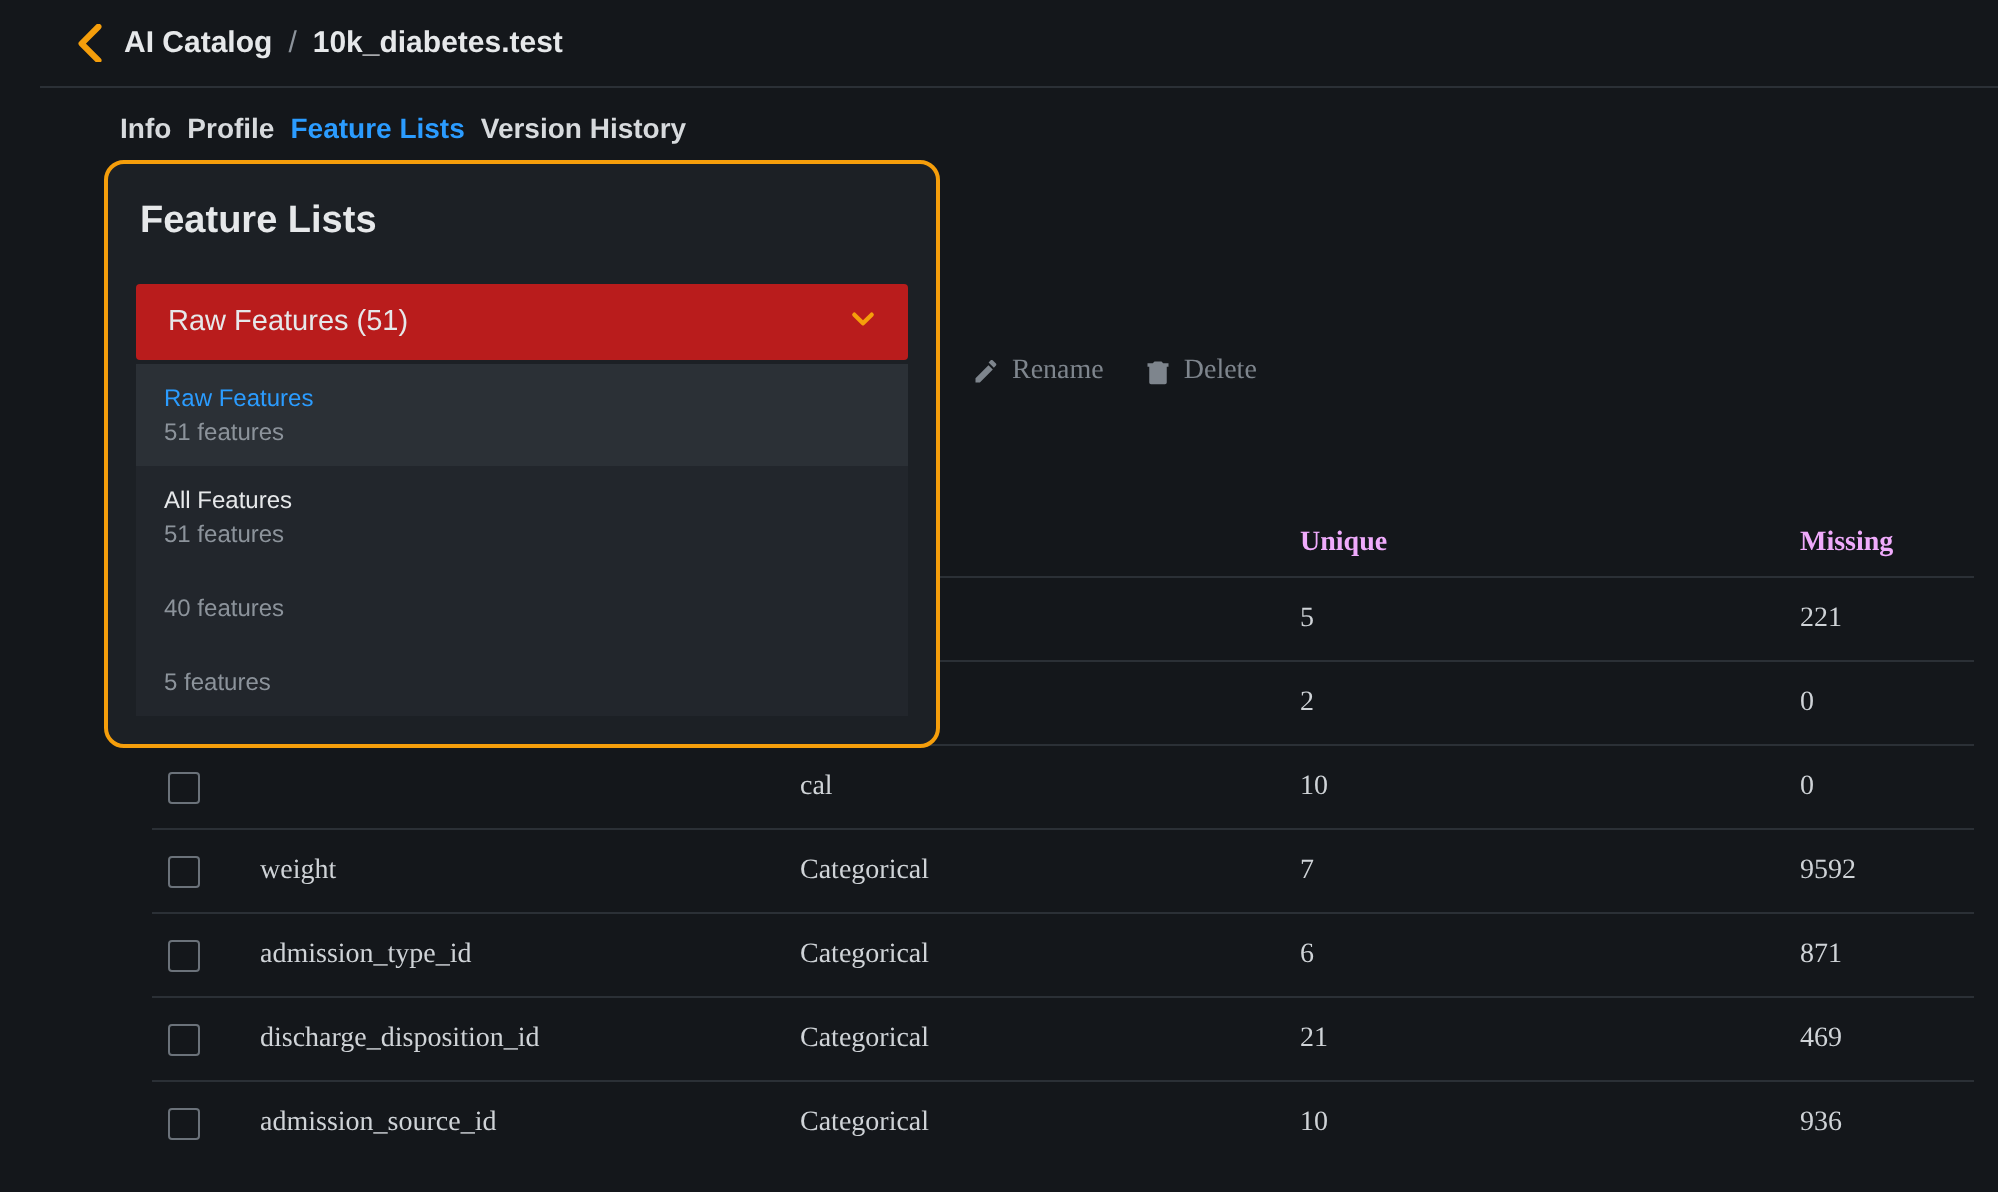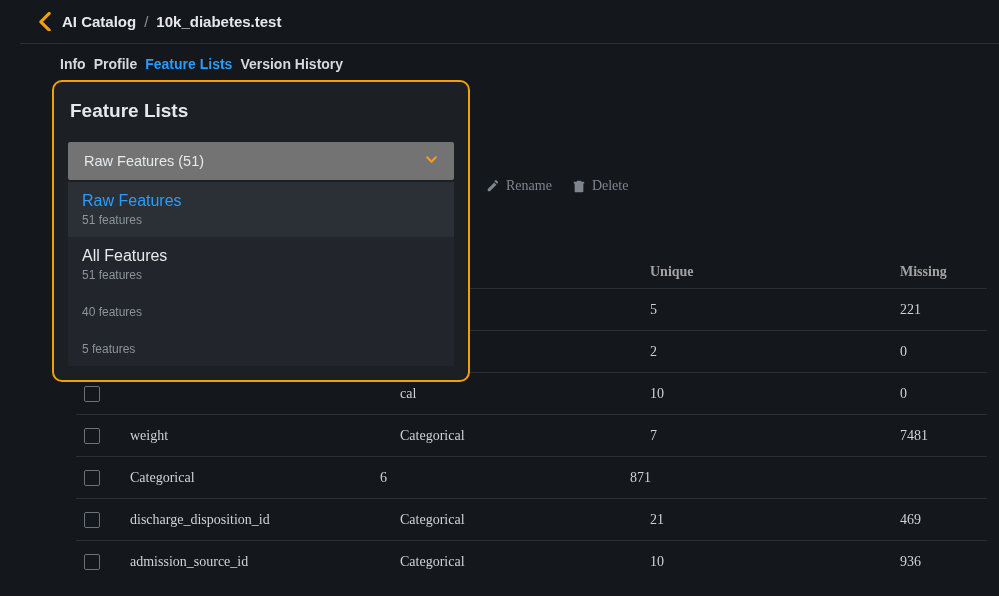--- a/index.html
+++ b/index.html
@@ -59,21 +59,21 @@
   .action-btn svg { width: 14px; height: 14px; }
 
   
   .table {
     margin-top: 62px;
     width: 100%;
   }
   .thead {
     display: flex;
     font-size: 14px; font-weight: 600;
-    color: #a3a3a3;
+    color: #f0abfc;
     padding: 8px 0;
   }
   .col-check { width: 54px; }
   .col-name { width: 270px; }
   .col-type { width: 250px; }
   .col-unique { width: 250px; }
   .col-missing { flex: 1; }
   .trow {
     display: flex; align-items: center;
     border-top: 1px solid #2b3036;
@@ -94,40 +94,40 @@
     top: 80px; left: 32px;
     width: 418px;
     border: 2px solid #f59e0b;
     border-radius: 10px;
     background: #1c2025;
     padding: 18px 14px 14px 14px;
     z-index: 20;
   }
   .panel-title { font-size: 19px; font-weight: 700; margin-bottom: 20px; margin-left: 2px; }
   .dd-header {
-    background: #737373;
+    background: #b91c1c;
     height: 38px;
     display: flex; align-items: center; justify-content: space-between;
     padding: 0 16px;
     font-size: 14.5px;
     font-weight: 500;
     color: #e6e8ea;
     border-radius: 2px;
   }
   .dd-header .chev { color: #f59e0b; }
   .dd-menu {
     background: #22262c;
     margin-top: 2px;
   }
   .dd-item {
     padding: 10px 14px;
     cursor: pointer;
   }
   .dd-item.sel { background: #2b3036; }
-  .dd-item .primary { font-size: 16px; color: #e6e8ea; }
+  .dd-item .primary { font-size: 12px; color: #e6e8ea; }
   .dd-item.sel .primary { color: #2b9cff; }
   .dd-item .secondary { font-size: 12px; color: #8c939b; margin-top: 3px; }
 </style>
 </head>
 <body>
 <div class="container">
 
   <div class="breadcrumb">
     <span class="back-chevron">
       <svg viewBox="0 0 10 14" fill="none">
@@ -198,26 +198,27 @@
         <div class="col-unique">10</div>
         <div class="col-missing">0</div>
       </div>
       <div class="trow">
         <div class="col-check">
             <div class="chk"></div>
           </div>
         <div class="col-name">weight</div>
         <div class="col-type">Categorical</div>
         <div class="col-unique">7</div>
-        <div class="col-missing">7481</div>
-      </div>
-      <div class="trow">
-        <div class="col-check">
-            <div class="chk"></div>
-          </div>
+        <div class="col-missing">9592</div>
+      </div>
+      <div class="trow">
+        <div class="col-check">
+            <div class="chk"></div>
+          </div>
+        <div class="col-name">admission_type_id</div>
         <div class="col-type">Categorical</div>
         <div class="col-unique">6</div>
         <div class="col-missing">871</div>
       </div>
       <div class="trow">
         <div class="col-check">
             <div class="chk"></div>
           </div>
         <div class="col-name">discharge_disposition_id</div>
         <div class="col-type">Categorical</div>

